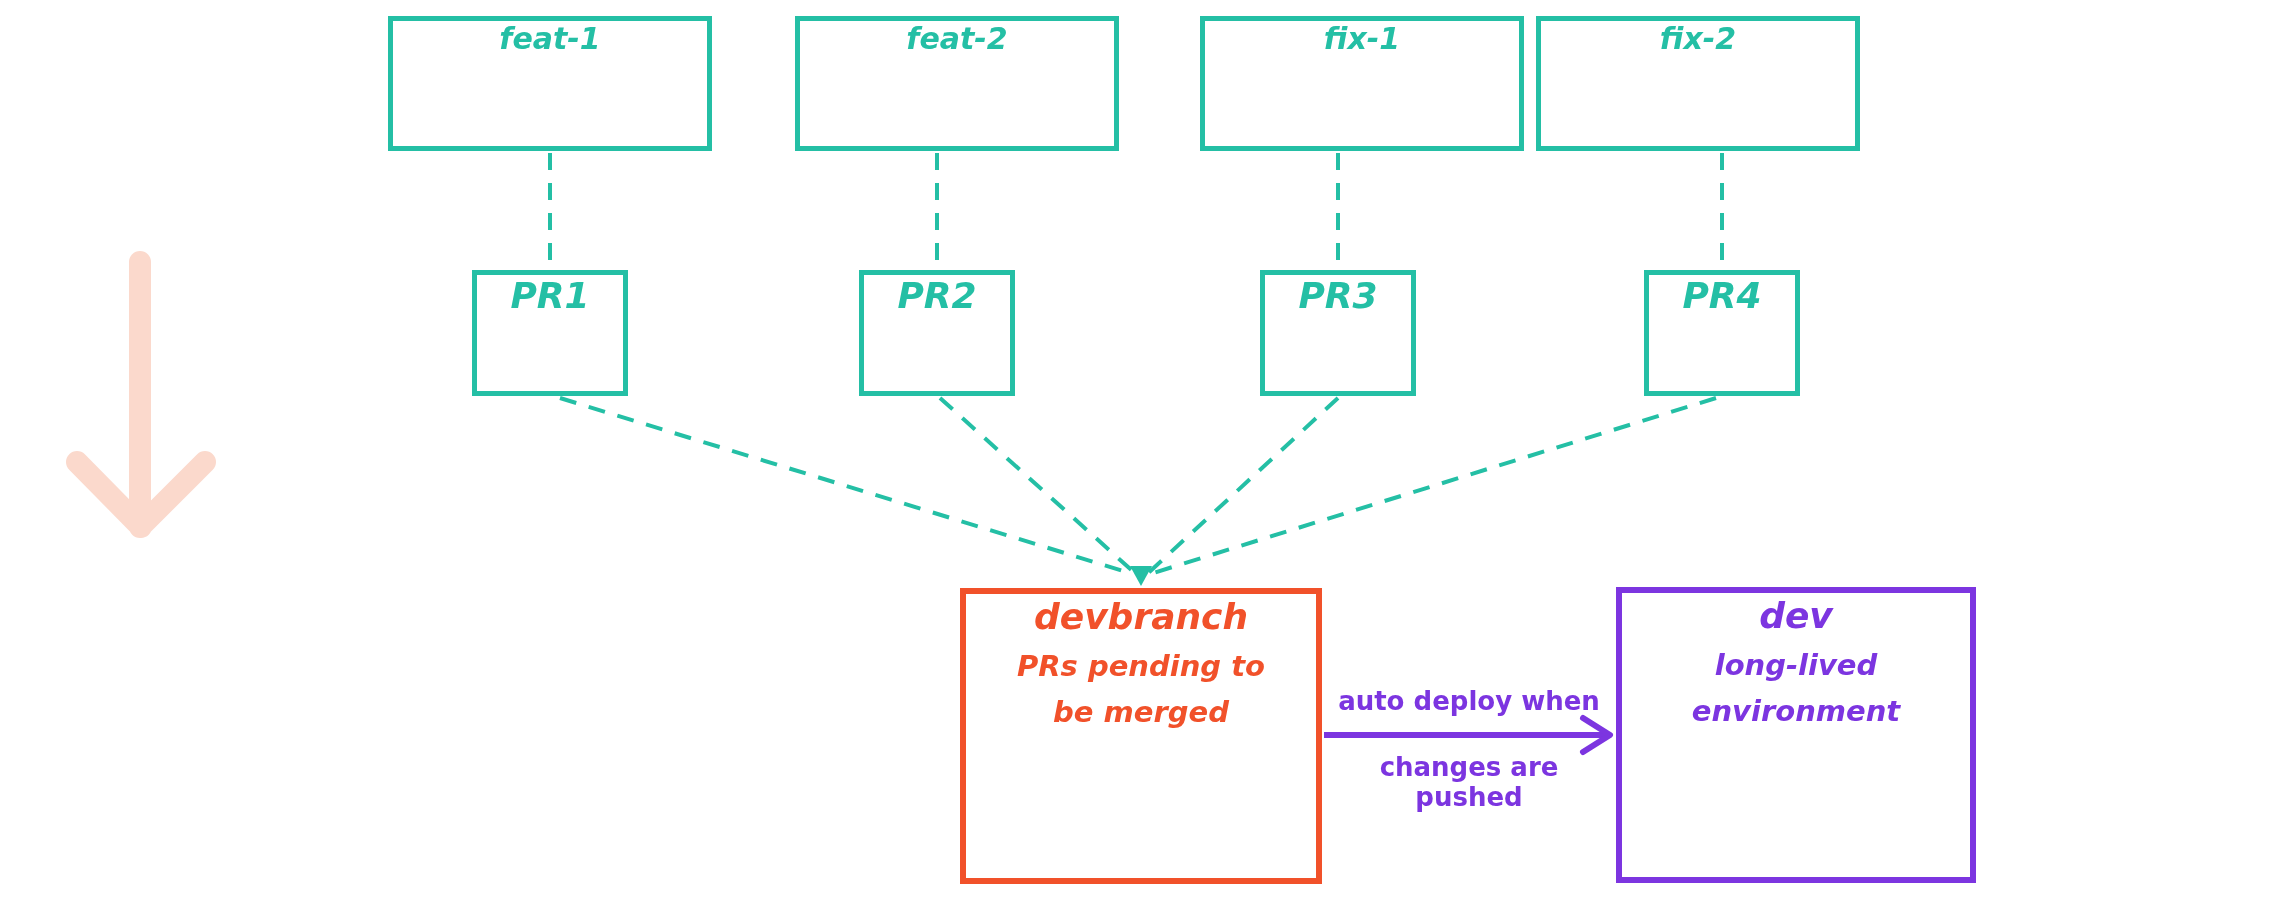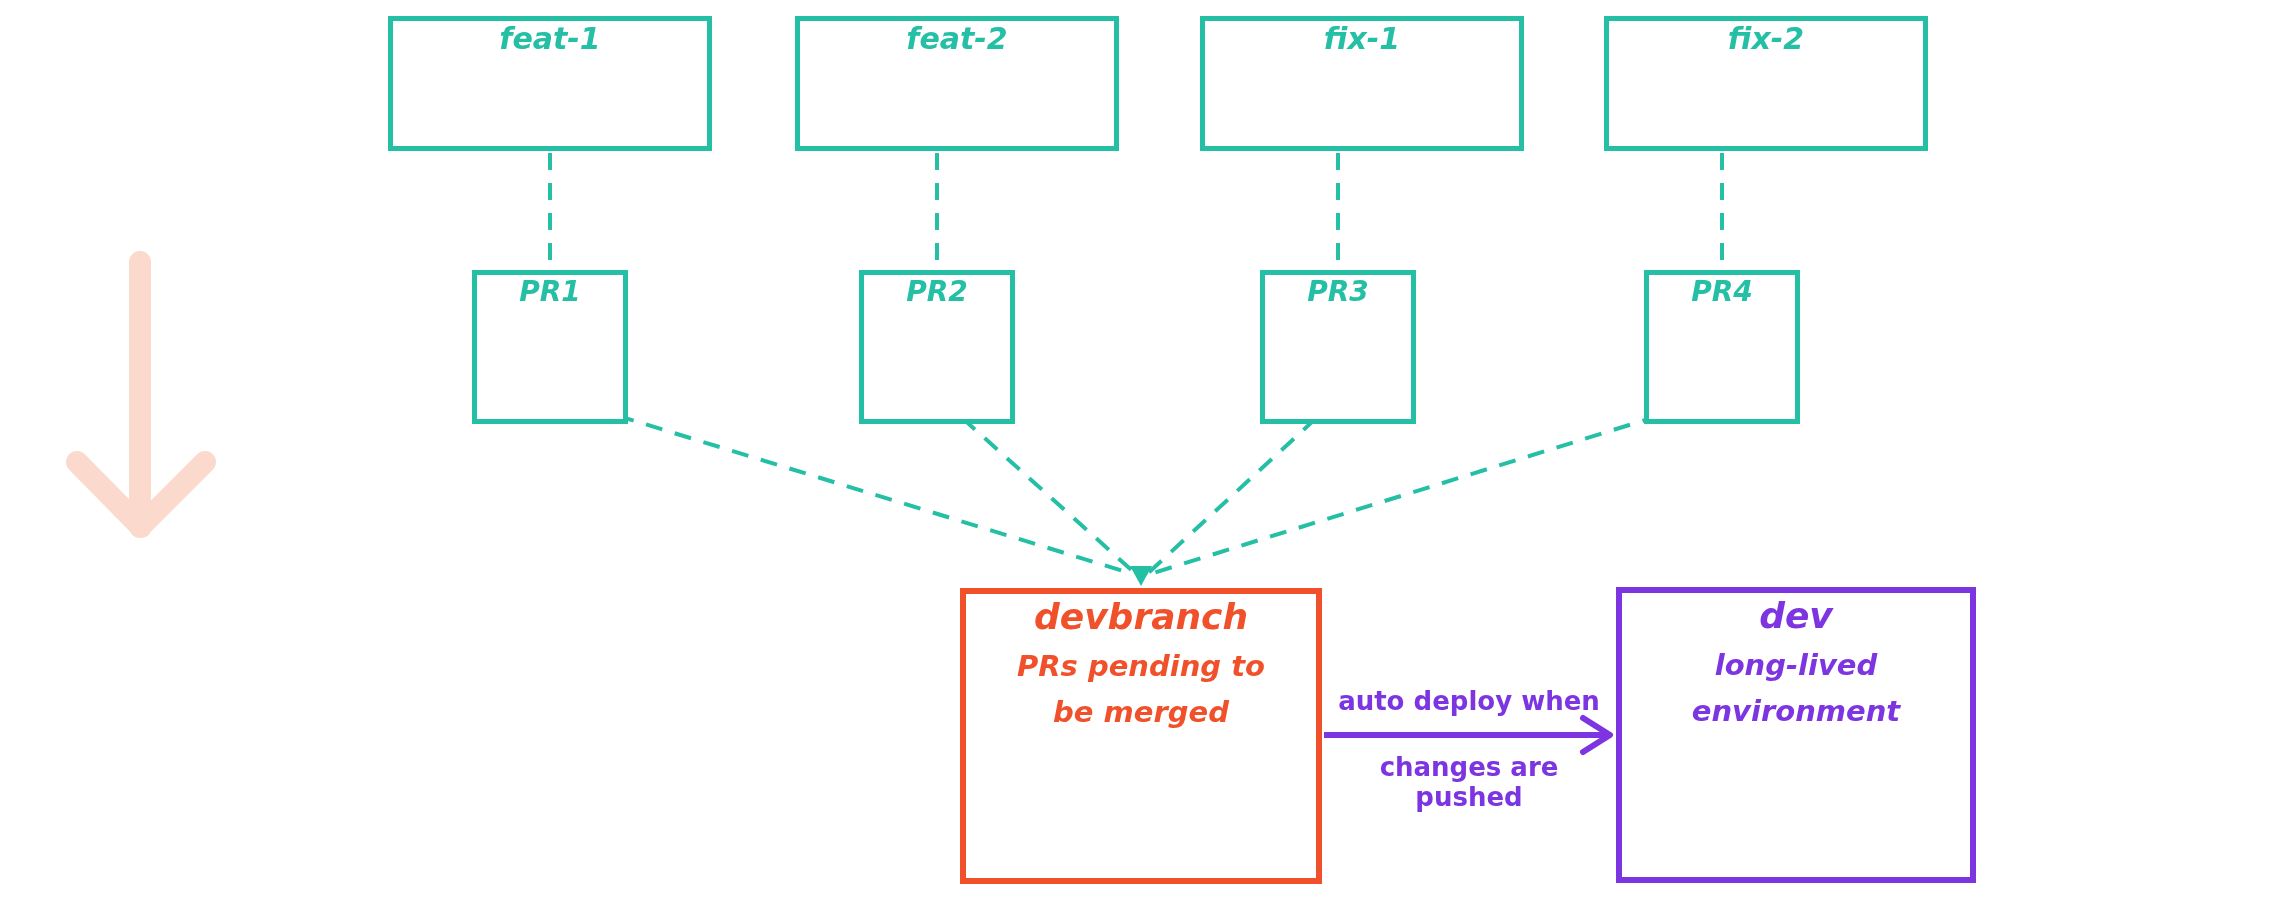--- a/index.html
+++ b/index.html
@@ -37,25 +37,25 @@
     width: 324px;
     height: 135px;
     top: 16px;
     border: 5px solid var(--teal);
     color: var(--teal);
     font-size: 30px;
     font-weight: 700;
   }
   .pr-box {
     width: 156px;
-    height: 154px;
+    height: 126px;
     top: 270px;
     border: 5px solid var(--teal);
     color: var(--teal);
-    font-size: 28px;
+    font-size: 36px;
     font-weight: 600;
   }
   .dev-branch-box {
     left: 960px;
     top: 588px;
     width: 362px;
     height: 296px;
     border: 6px solid var(--orange);
     color: var(--orange);
   }
@@ -122,21 +122,21 @@
 
   <div class="box branch-box" style="left:388px;">
     <span>feat-1</span>
   </div>
   <div class="box branch-box" style="left:775px;margin-left:20px;">
     <span>feat-2</span>
   </div>
   <div class="box branch-box" style="left:1200px;">
     <span>fix-1</span>
   </div>
-  <div class="box branch-box" style="left:1604px;">
+  <div class="box branch-box" style="left:1536px;">
     <span>fix-2</span>
   </div>
 
   <div class="box pr-box" style="left:472px;">
     <span>PR1</span>
   </div>
   <div class="box pr-box" style="left:859px;">
     <span>PR2</span>
   </div>
   <div class="box pr-box" style="left:1260px;">

